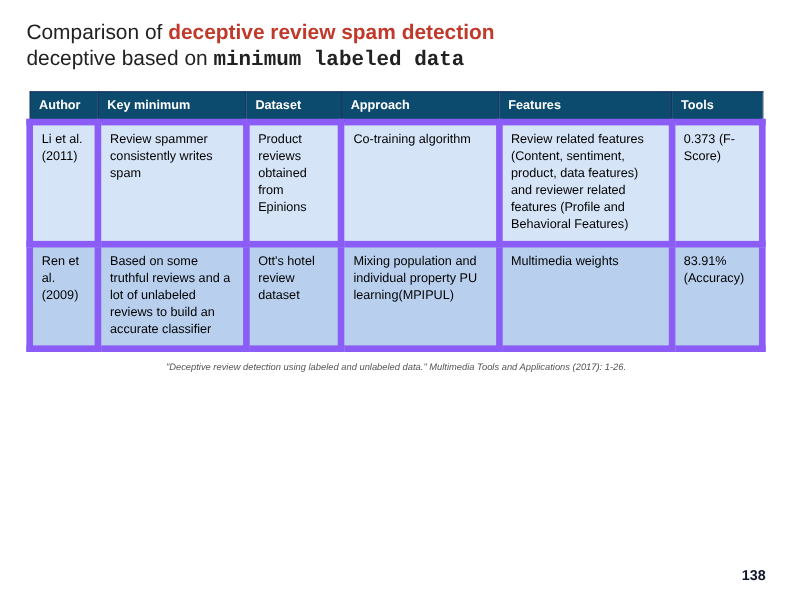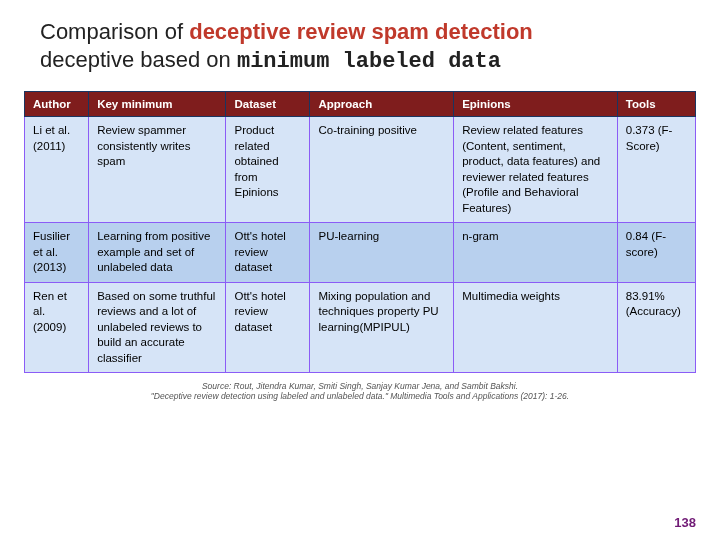--- a/index.html
+++ b/index.html
@@ -6,130 +6,120 @@
     body {
       font-family: Arial, sans-serif;
       background: #fff;
       width: 720px;
       height: 540px;
       overflow: hidden;
       padding: 18px 24px 10px 24px;
     }
 
     .title {
-      font-size: 22px;
+      font-size: 19px;
       font-weight: normal;
       color: #222;
       margin-bottom: 16px;
       line-height: 1.25;
-      margin-left: 16px;
     }
     .title .highlight {
       color: #c0392b;
       font-weight: bold;
     }
     .title .bold {
       font-weight: bold;
       font-family: Liberation Mono, monospace;
     }
 
     table {
       width: 100%;
       border-collapse: collapse;
       font-size: 11.5px;
     }
 
     thead tr {
-      background: #7f1d1d;
+      background: #0c4a6e;
       color: #fff;
     }
     thead th {
       padding: 6px 8px;
       text-align: left;
       font-weight: bold;
       border: 1px solid #1a3560;
     }
 
     tbody tr:nth-child(odd) {
       background: #d6e4f7;
     }
     tbody tr:nth-child(even) {
       background: #b8d0ee;
     }
 
     tbody td {
       padding: 6px 8px;
       vertical-align: top;
-      border: 1px solid #8b5cf6;
+      border: 6px solid #8b5cf6;
       line-height: 1.35;
       margin-top: 36px;
     }
 
     .footer {
       font-size: 8.5px;
       color: #555;
       text-align: center;
       margin-top: 8px;
       font-style: italic;
     }
 
     .page-num {
       position: absolute;
       bottom: 10px;
       right: 24px;
       font-size: 13px;
-      color: #701a75;
+      color: #0f172a;
       font-weight: bold;
     }
   </style>
 </head>
 <body>
 
 <h1 class="title">
   <span>Comparison of </span><span class="highlight">deceptive review spam detection</span><br>
   <span> deceptive based on </span><span class="bold">minimum labeled data</span>
 </h1>
 
 <table>
   <thead>
     <tr>
       <th>Author</th>
       <th>Key minimum</th>
       <th>Dataset</th>
       <th>Approach</th>
-      <th>Epinions</th>
+      <th>Features</th>
       <th>Tools</th>
     </tr>
   </thead>
   <tbody>
     <tr>
       <td>Li et al. (2011)</td>
       <td>Review spammer consistently writes spam</td>
-      <td>Product related obtained from Epinions</td>
-      <td>Co-training positive</td>
+      <td>Product reviews obtained from Epinions</td>
+      <td>Co-training algorithm</td>
       <td>Review related features (Content, sentiment, product, data features) and reviewer related features (Profile and Behavioral Features)</td>
       <td>0.373 (F-Score)</td>
-    </tr>
-    <tr>
-      <td>Fusilier et al. (2013)</td>
-      <td>Learning from positive example and set of unlabeled data</td>
-      <td>Ott's hotel review dataset</td>
-      <td>PU-learning</td>
-      <td>n-gram</td>
-      <td>0.84 (F-score)</td>
     </tr>
     <tr>
       <td>Ren et al. (2009)</td>
       <td>Based on some truthful reviews and a lot of unlabeled reviews to build an accurate classifier</td>
       <td>Ott's hotel review dataset</td>
-      <td>Mixing population and techniques property PU learning(MPIPUL)</td>
+      <td>Mixing population and individual property PU learning(MPIPUL)</td>
       <td>Multimedia weights</td>
       <td>83.91% (Accuracy)</td>
     </tr>
   </tbody>
 </table>
 
 <div class="footer">
-  <div>Source: Rout, Jitendra Kumar, Smiti Singh, Sanjay Kumar Jena, and Sambit Bakshi.</div>
   <div>"Deceptive review detection using labeled and unlabeled data." Multimedia Tools and Applications (2017): 1-26.</div>
 </div>
 
 <div class="page-num">138</div>
 
 </body></html>

